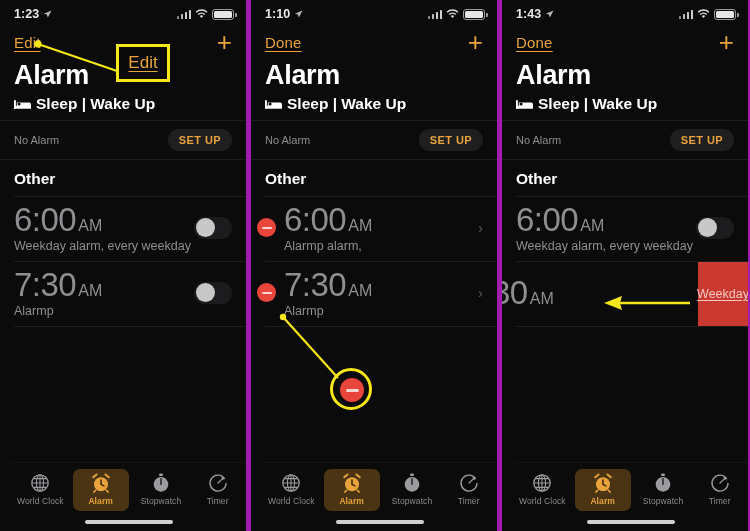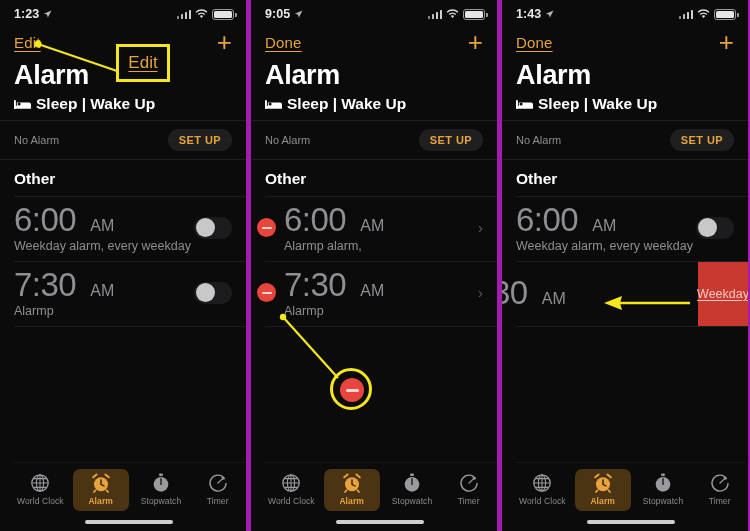--- a/index.html
+++ b/index.html
@@ -162,21 +162,21 @@
     color:#8e8e93;
     font-size: 33px;
     font-weight: 300;
     letter-spacing: -.5px;
     line-height: 1.06;
   }
   .time-ap {
     color:#8e8e93;
     font-size: 16px;
     font-weight: 400;
-    margin-left: 14px;
+    margin-left: 2px;
   }
   .alarmsub {
     color:#8e8e93;
     font-size: 12.5px;
     margin-top: 1px;
   }
   .toggle {
     flex: 0 0 auto;
     width: 38px; height: 22px;
     border-radius: 11px;
@@ -411,21 +411,21 @@
           </svg>
         <span class="lbl">Timer</span>
       </div>
       <div class="homebar"></div>
     </div>
   </div>
 
   <div class="phone">
     <div class="statusbar">
       <div class="sb-left">
-        <span>9:05</span>
+        <span>1:10</span>
         <svg class="loc-arrow" width="9" height="9" viewBox="0 0 10 10">
             <path d="M9.4.6 1 4.2l3.3 .9 1.1 3.3z" fill="#b9b9b9"></path>
           </svg>
       </div>
       <div class="sb-right">
         <span class="bars">
             <i></i>
             <i></i>
             <i></i>
             <i></i>

